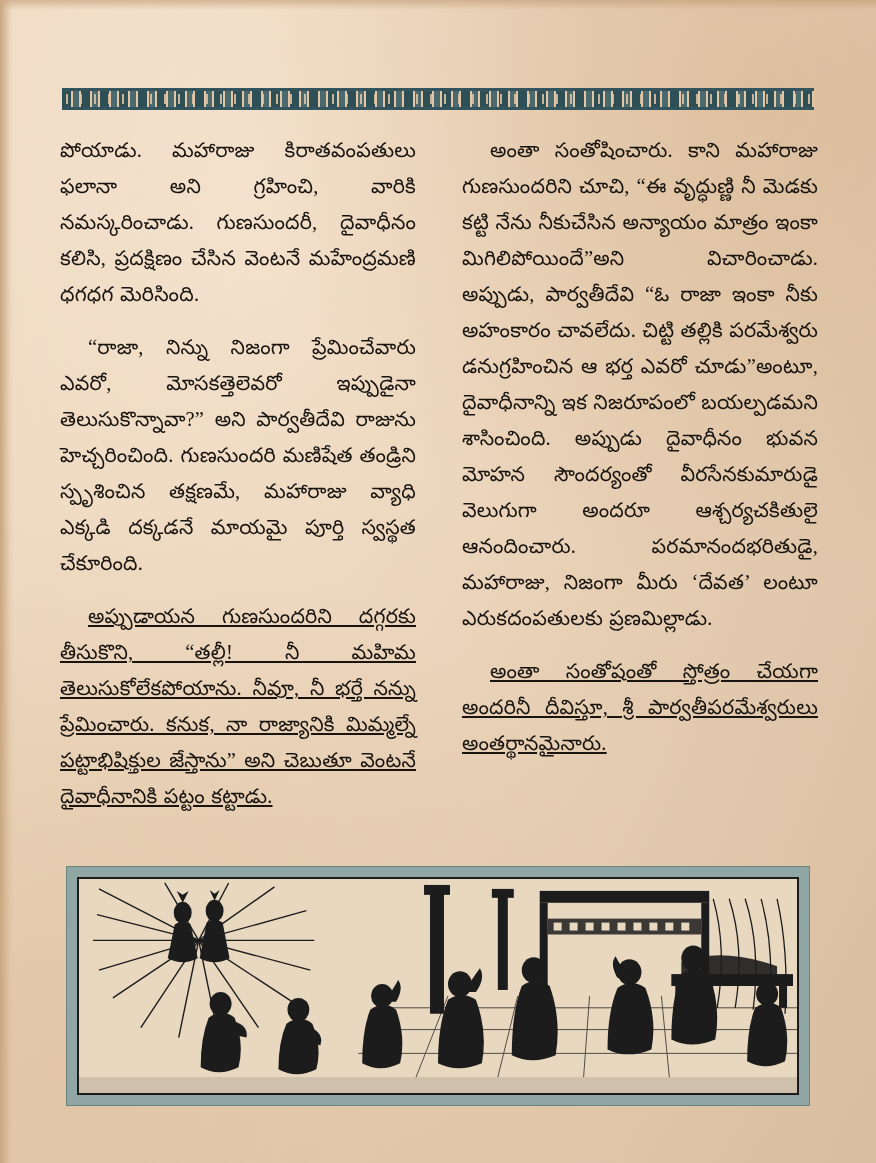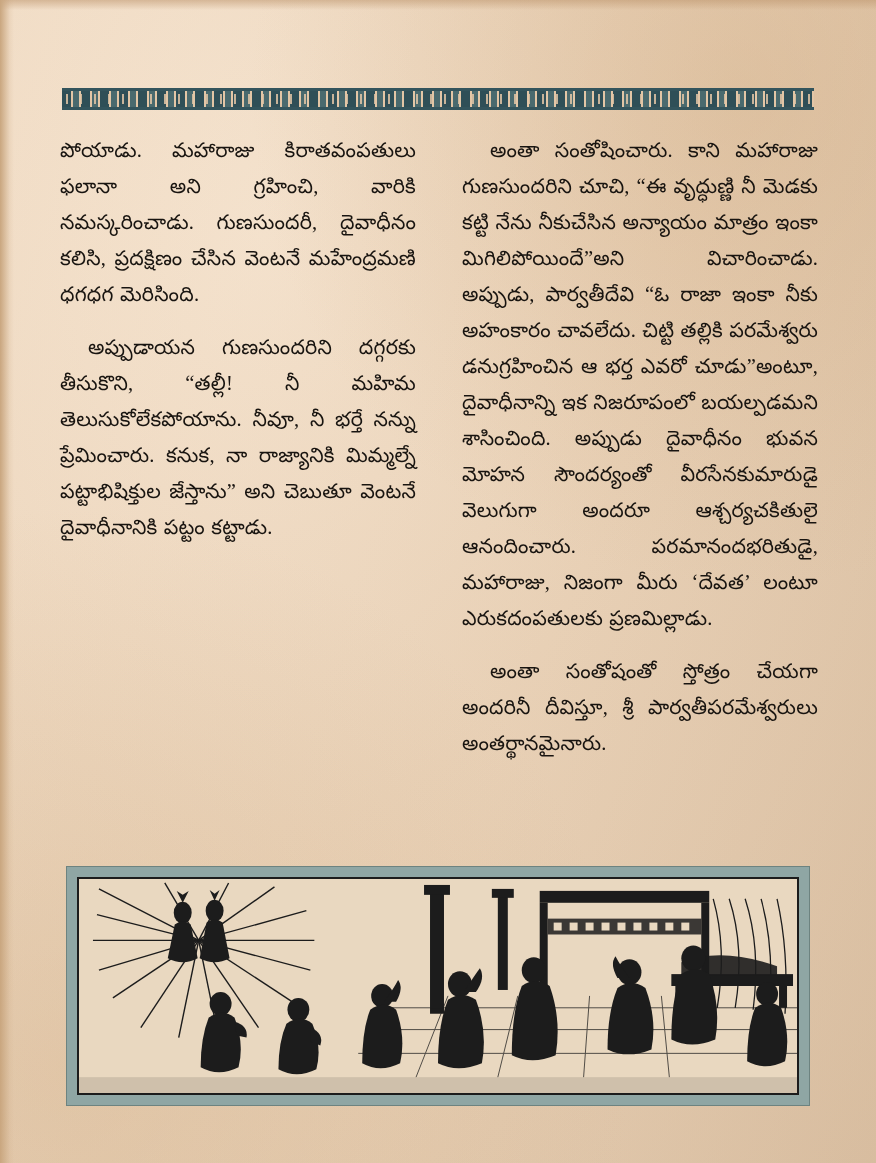--- a/index.html
+++ b/index.html
@@ -95,20 +95,21 @@
     text-align: justify;
     text-justify: inter-word;
     letter-spacing: 0.2px;
     word-spacing: 1px;
   }
   p.indent {
     text-indent: 28px;
   }
   p.last {
     margin-bottom: 0;
+    text-decoration: underline;
   }
   .end-tag {
     float: right;
   }
 
   
   .illustration {
     position: absolute;
     left: 66px;
     top: 866px;
@@ -145,20 +146,21 @@
 <div class="page">
   <div class="grain"></div>
   <div class="top-edge"></div>
   <div class="left-edge"></div>
 
   <div class="ornament"></div>
 
   <div class="columns">
     <div class="col">
       <p class="para">పోయాడు. మహారాజు కిరాతవంపతులు ఫలానా అని గ్రహించి, వారికి నమస్కరించాడు. గుణసుందరీ, దైవాధీనం కలిసి, ప్రదక్షిణం చేసిన వెంటనే మహేంద్రమణి ధగధగ మెరిసింది.</p>
+      <p class="para indent">“రాజా, నిన్ను నిజంగా ప్రేమించేవారు ఎవరో, మోసకత్తెలెవరో ఇప్పుడైనా తెలుసుకొన్నావా?” అని పార్వతీదేవి రాజును హెచ్చరించింది. గుణసుందరి మణిషేత తండ్రిని స్పృశించిన తక్షణమే, మహారాజు వ్యాధి ఎక్కడి దక్కడనే మాయమై పూర్తి స్వస్థత చేకూరింది.</p>
       <p class="para indent last">అప్పుడాయన గుణసుందరిని దగ్గరకు తీసుకొని, “తల్లీ! నీ మహిమ తెలుసుకోలేకపోయాను. నీవూ, నీ భర్తే నన్ను ప్రేమించారు. కనుక, నా రాజ్యానికి మిమ్మల్నే పట్టాభిషిక్తుల జేస్తాను” అని చెబుతూ వెంటనే దైవాధీనానికి పట్టం కట్టాడు.</p>
     </div>
     <div class="col">
       <p class="para indent">అంతా సంతోషించారు. కాని మహారాజు గుణసుందరిని చూచి, “ఈ వృద్ధుణ్ణి నీ మెడకు కట్టి నేను నీకుచేసిన అన్యాయం మాత్రం ఇంకా మిగిలిపోయిందే”అని విచారించాడు. అప్పుడు, పార్వతీదేవి “ఓ రాజా ఇంకా నీకు అహంకారం చావలేదు. చిట్టి తల్లికి పరమేశ్వరు డనుగ్రహించిన ఆ భర్త ఎవరో చూడు”అంటూ, దైవాధీనాన్ని ఇక నిజరూపంలో బయల్పడమని శాసించింది. అప్పుడు దైవాధీనం భువన మోహన సౌందర్యంతో వీరసేనకుమారుడై వెలుగుగా అందరూ ఆశ్చర్యచకితులై ఆనందించారు. పరమానందభరితుడై, మహారాజు, నిజంగా మీరు ‘దేవత’ లంటూ ఎరుకదంపతులకు ప్రణమిల్లాడు.</p>
       <p class="para indent last"><span>అంతా సంతోషంతో స్తోత్రం చేయగా అందరినీ దీవిస్తూ, శ్రీ పార్వతీపరమేశ్వరులు అంతర్థానమైనారు.</span></p>
     </div>
   </div>
 
   <div class="illustration">
     <div class="illus-inner">

